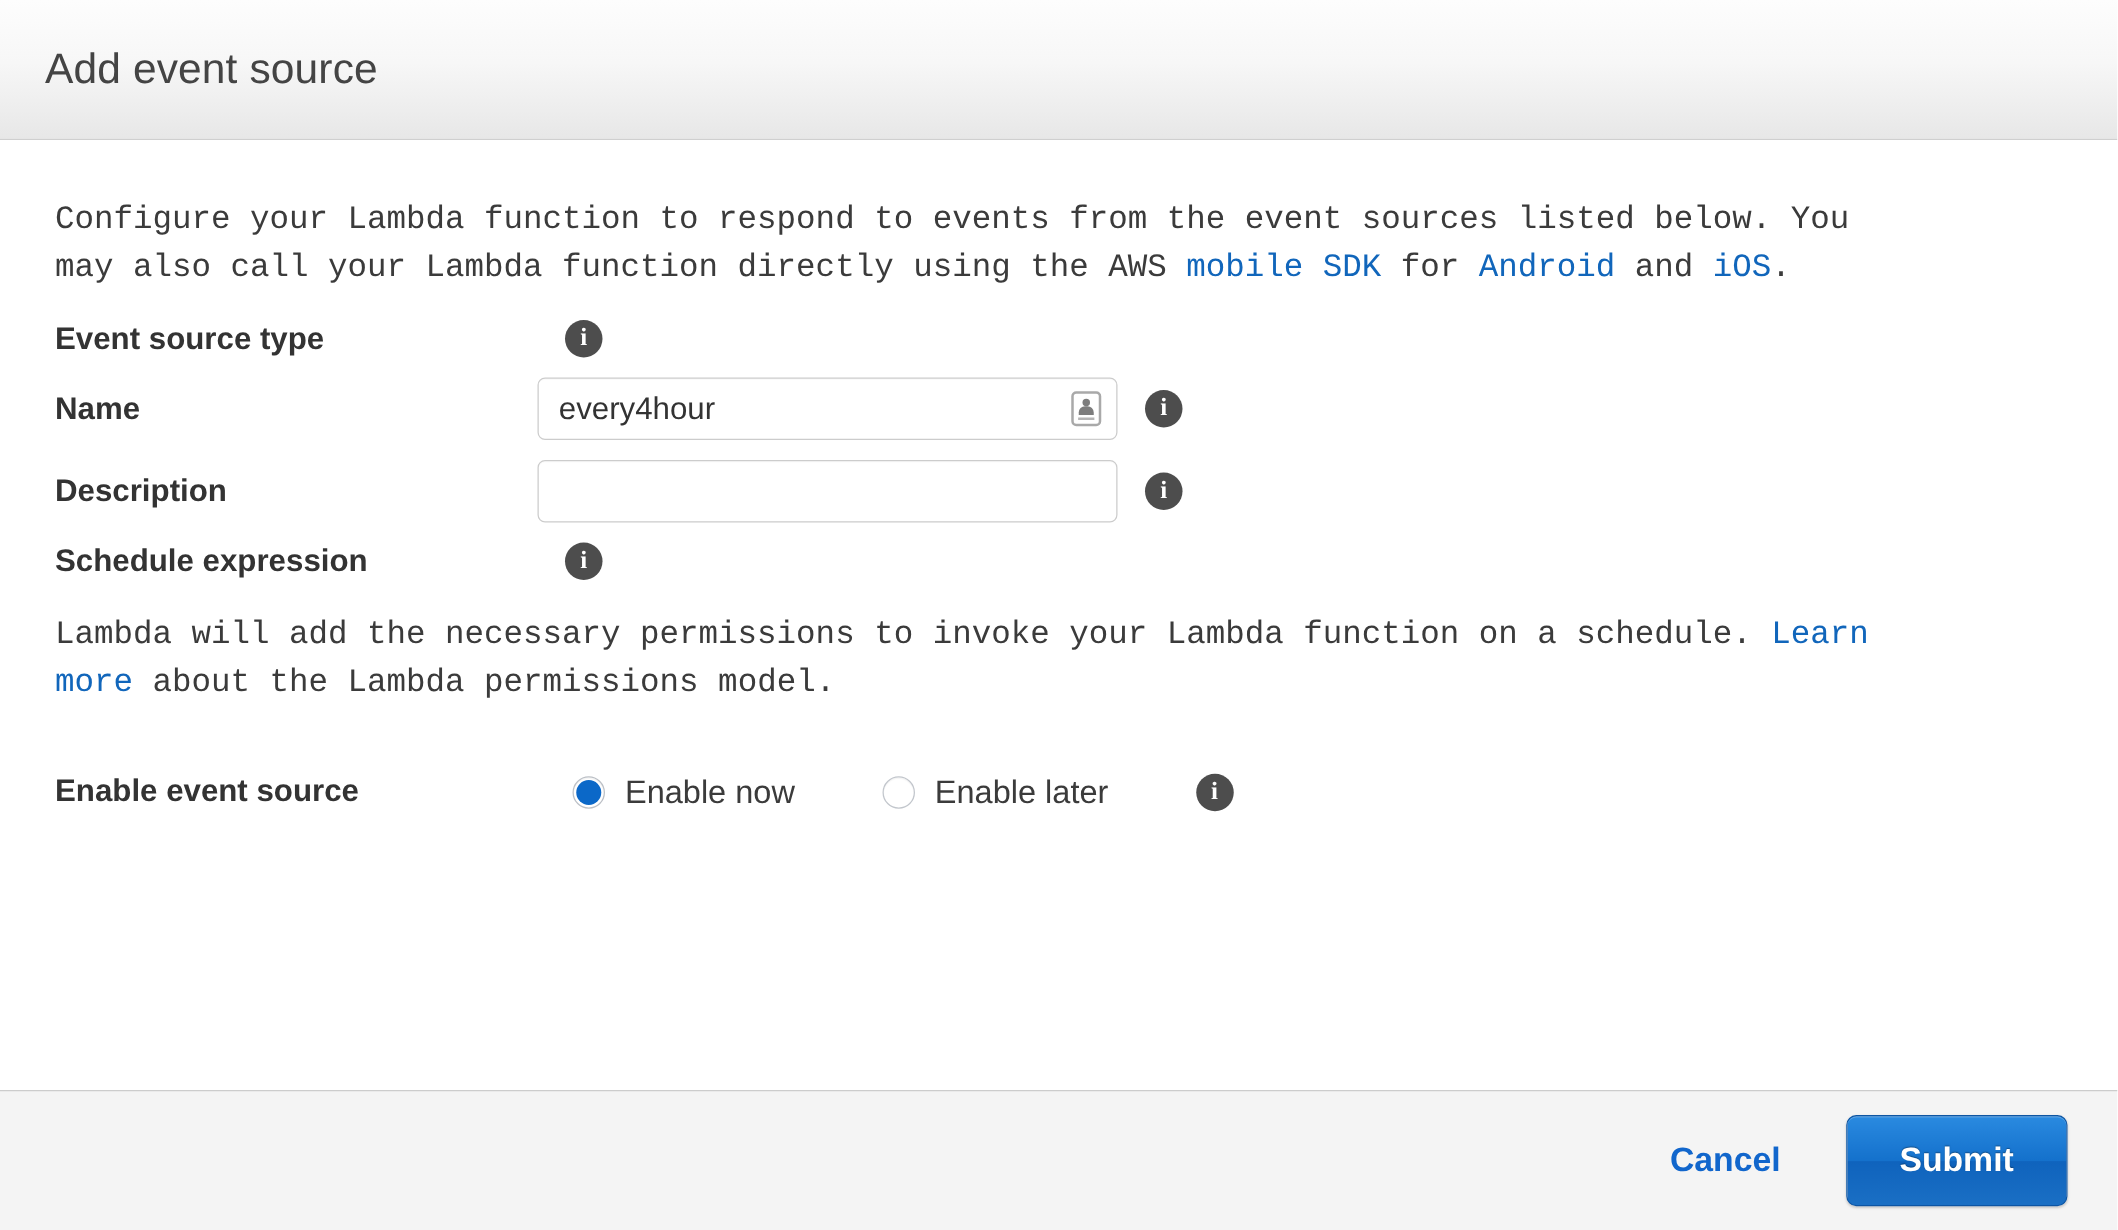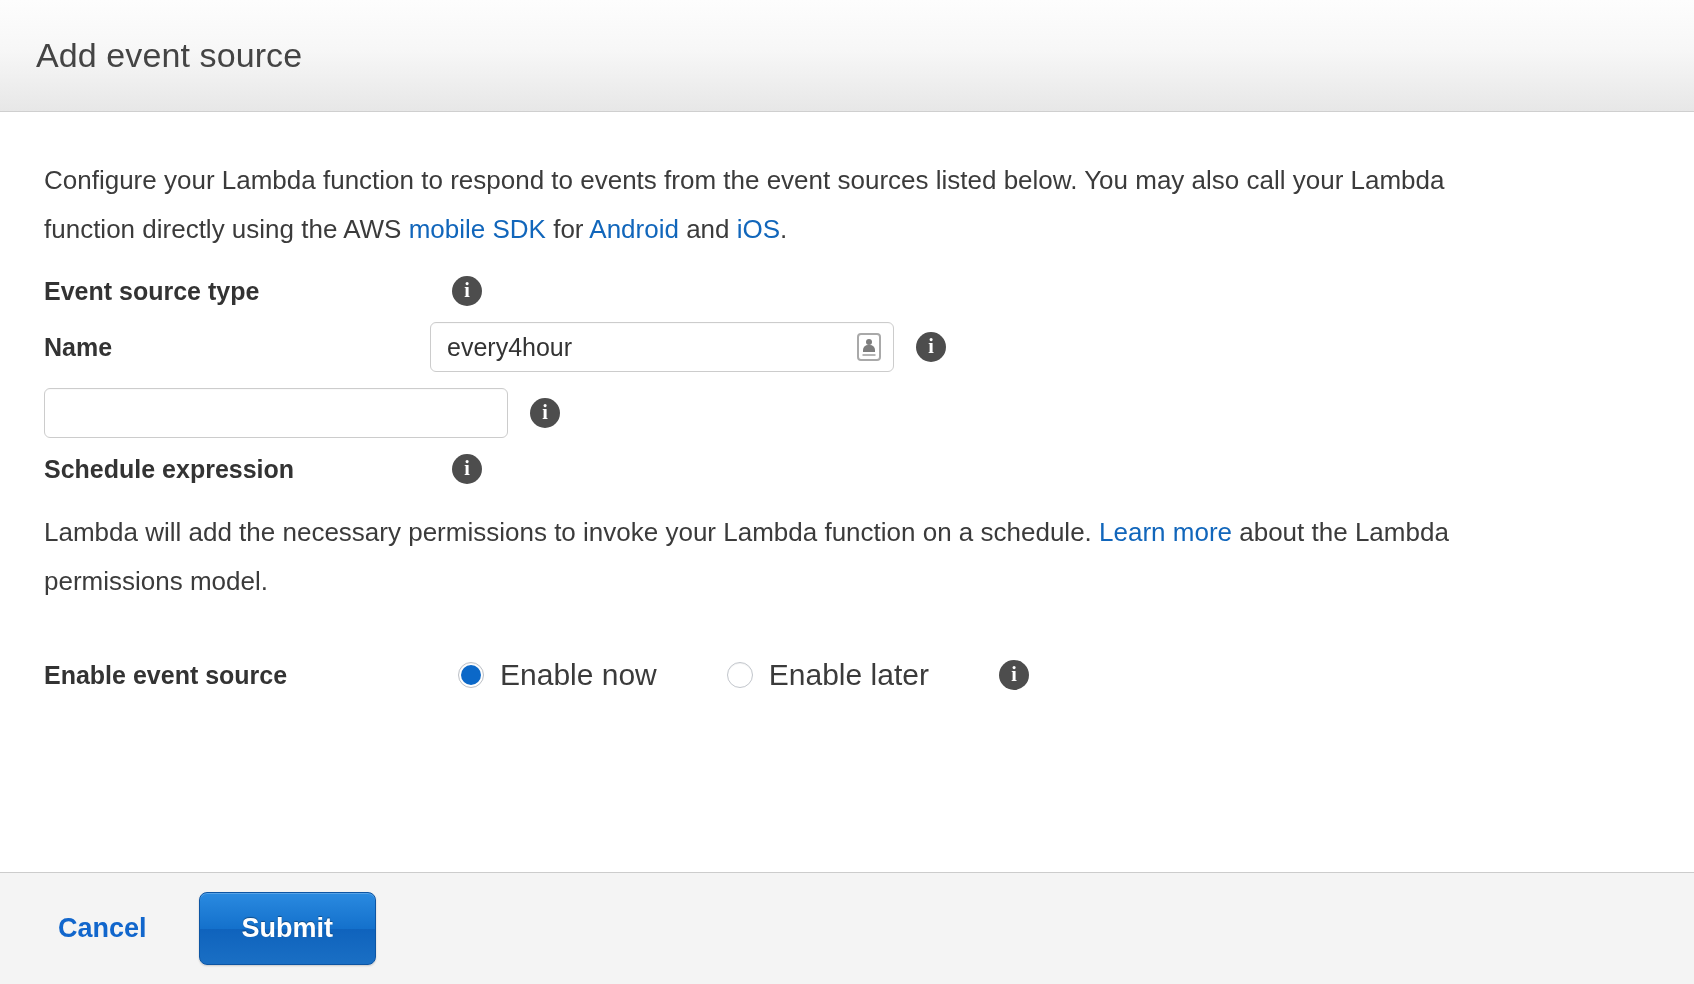--- a/index.html
+++ b/index.html
@@ -44,24 +44,25 @@
   
   .dialog-body {
     flex: 1 1 auto;
     padding: 44px 44px 0 44px;
     background: #ffffff;
     position: relative;
   }
 
   .intro-text, .perm-text {
     font-size: 26px;
-    line-height: 49px;
+    line-height: 39px;
     color: #3b3b3b;
     max-width: 1460px;
     margin: 0;
+    font-family: Liberation Mono, monospace;
   }
   .intro-text { margin-bottom: 22px; }
 
   a.link {
     color: #1166bb;
     text-decoration: none;
   }
 
   
   .form-row {
@@ -219,34 +220,34 @@
   }
   .radio-circle.checked::after {
     content: "";
     position: absolute;
     top: 2px; left: 2px;
     width: 20px; height: 20px;
     border-radius: 50%;
     background: #0b68c8;
   }
   .radio-label {
-    font-size: 30px;
+    font-size: 26px;
     color: #3b3b3b;
     margin-left: 16px;
   }
 
   
   .dialog-footer {
     flex: 0 0 112px;
     height: 112px;
     background: #f4f4f4;
     border-top: 1px solid #cccccc;
     display: flex;
     align-items: center;
-    justify-content: flex-start;
+    justify-content: flex-end;
     padding: 0 40px;
   }
   .btn-cancel {
     font-size: 27px;
     font-weight: bold;
     color: #1166cc;
     background: none;
     border: none;
     font-family: "Liberation Sans", sans-serif;
     cursor: pointer;
@@ -296,20 +297,21 @@
             <span class="af-body"></span>
             <span class="af-line"></span>
         </span>
       </div>
       <span class="info-icon">
           <span>i</span>
         </span>
     </div>
 
     <div class="form-row">
+      <div class="form-label">Description</div>
       <div class="field-wrap">
         <input class="text-input" type="text" value="" style="">
       </div>
       <span class="info-icon">
           <span>i</span>
         </span>
     </div>
 
     <div class="form-row">
       <div class="form-label">Schedule expression</div>

